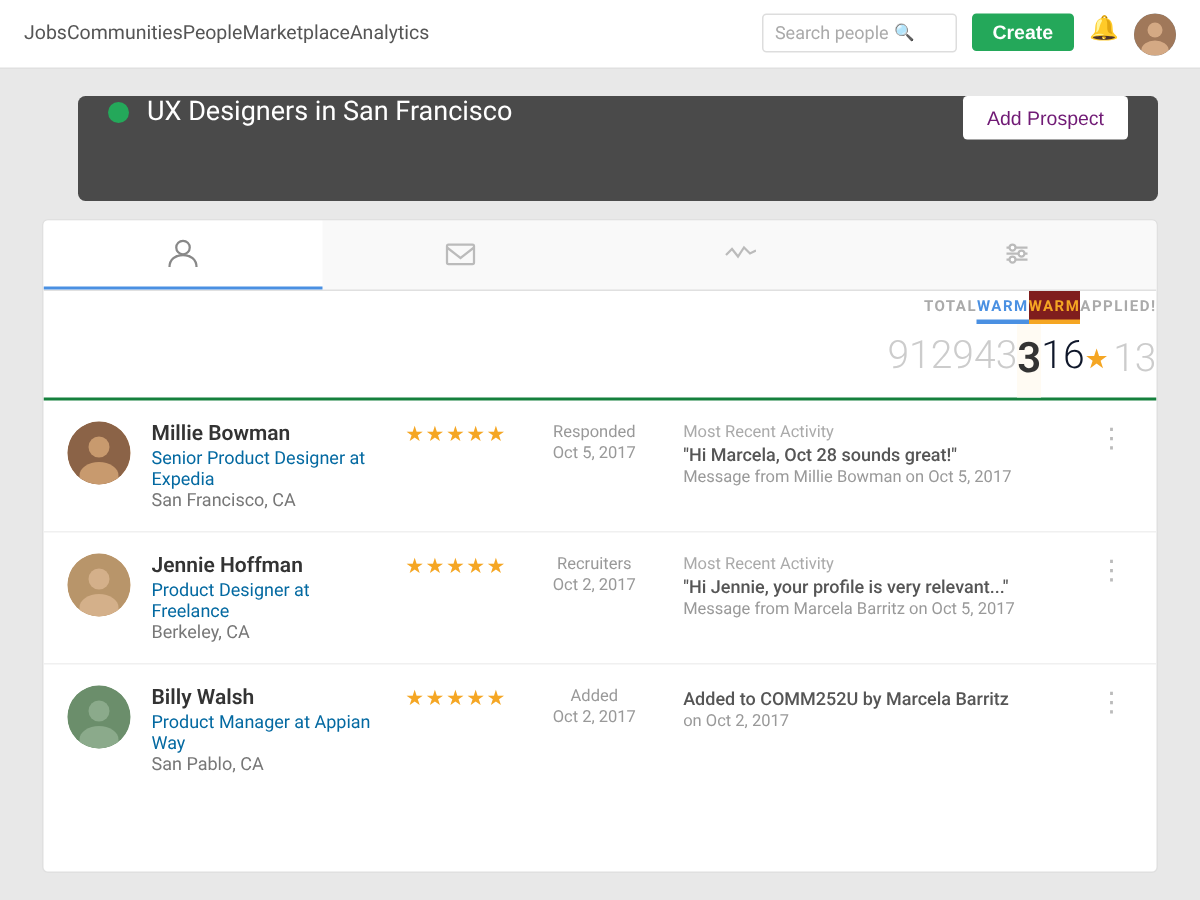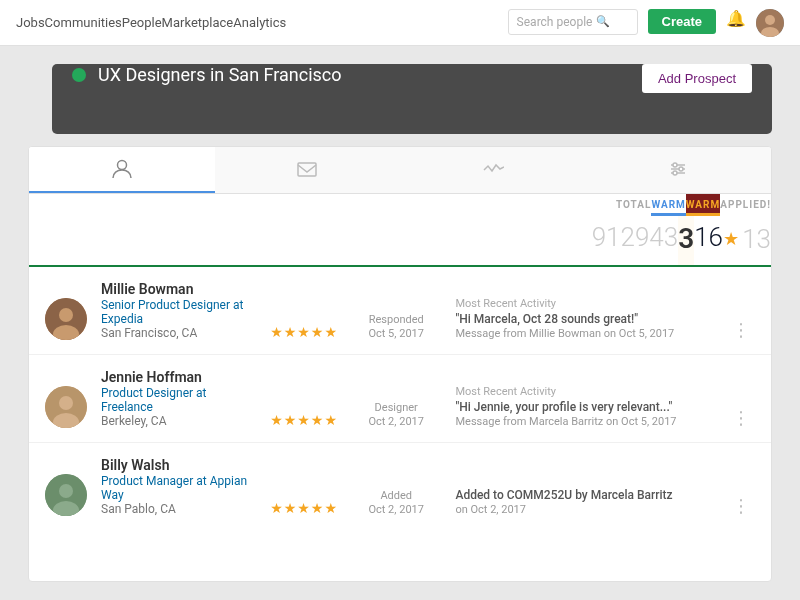--- a/index.html
+++ b/index.html
@@ -185,21 +185,21 @@
       display: flex;
     }
 
     
     .candidate-list {
       flex: 1;
       overflow-y: auto;
     }
     .candidate-row {
       display: flex;
-      align-items: flex-end;
+      align-items: flex-start;
       padding: 14px 16px;
       border-bottom: 1px solid #f0f0f0;
       gap: 14px;
     }
     .candidate-row:last-child { border-bottom: none; }
     .candidate-avatar {
       width: 42px;
       height: 42px;
       border-radius: 50%;
       overflow: hidden;
@@ -423,21 +423,21 @@
           <div class="candidate-location">Berkeley, CA</div>
         </div>
         <div class="candidate-stars">
           <span class="star">★</span>
           <span class="star">★</span>
           <span class="star">★</span>
           <span class="star">★</span>
           <span class="star">★</span>
         </div>
         <div class="candidate-activity">
-          <div class="activity-status">Designer</div>
+          <div class="activity-status">Recruiters</div>
           <div class="activity-date">Oct 2, 2017</div>
         </div>
         <div class="candidate-message">
           <div class="msg-label">Most Recent Activity</div>
           <div class="msg-quote">"Hi Jennie, your profile is very relevant..."</div>
           <div class="msg-source">Message from Marcela Barritz on Oct 5, 2017</div>
         </div>
         <div class="candidate-menu">⋮</div>
       </div>
 

